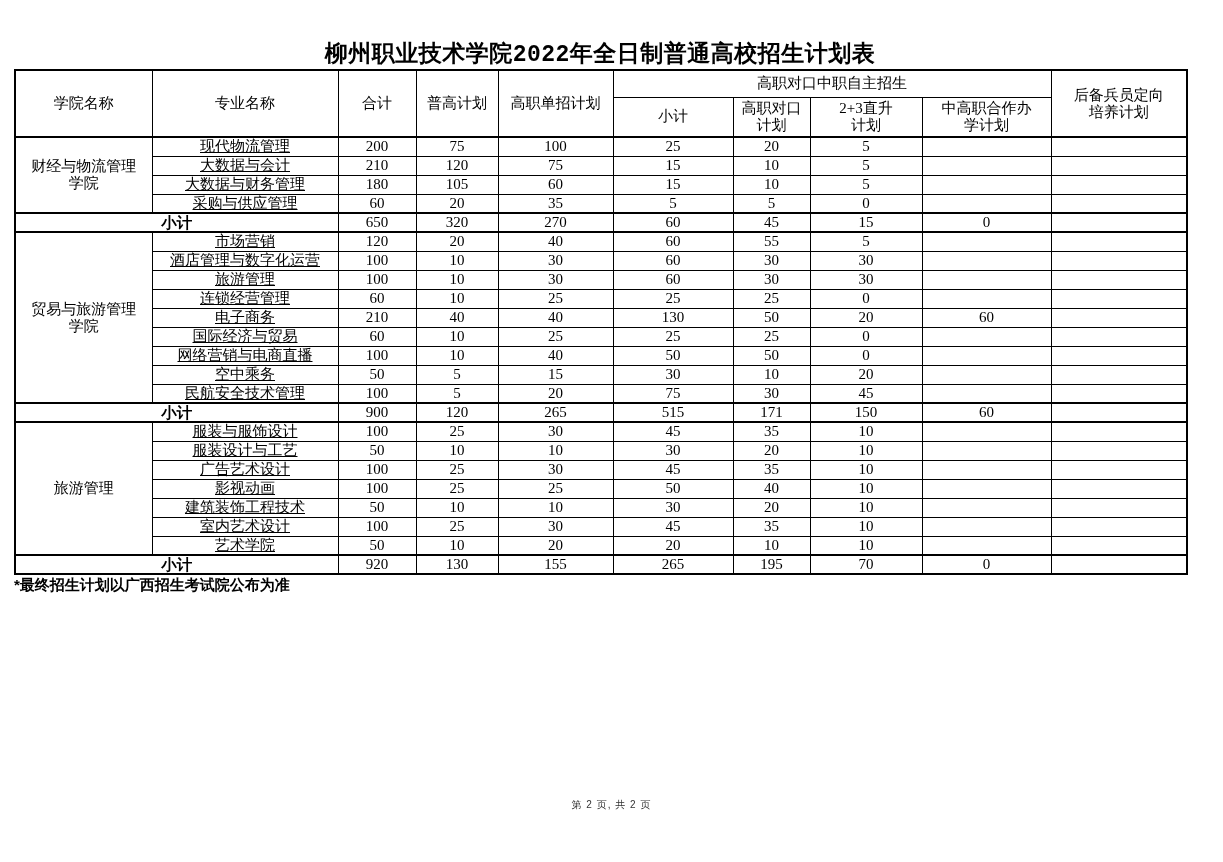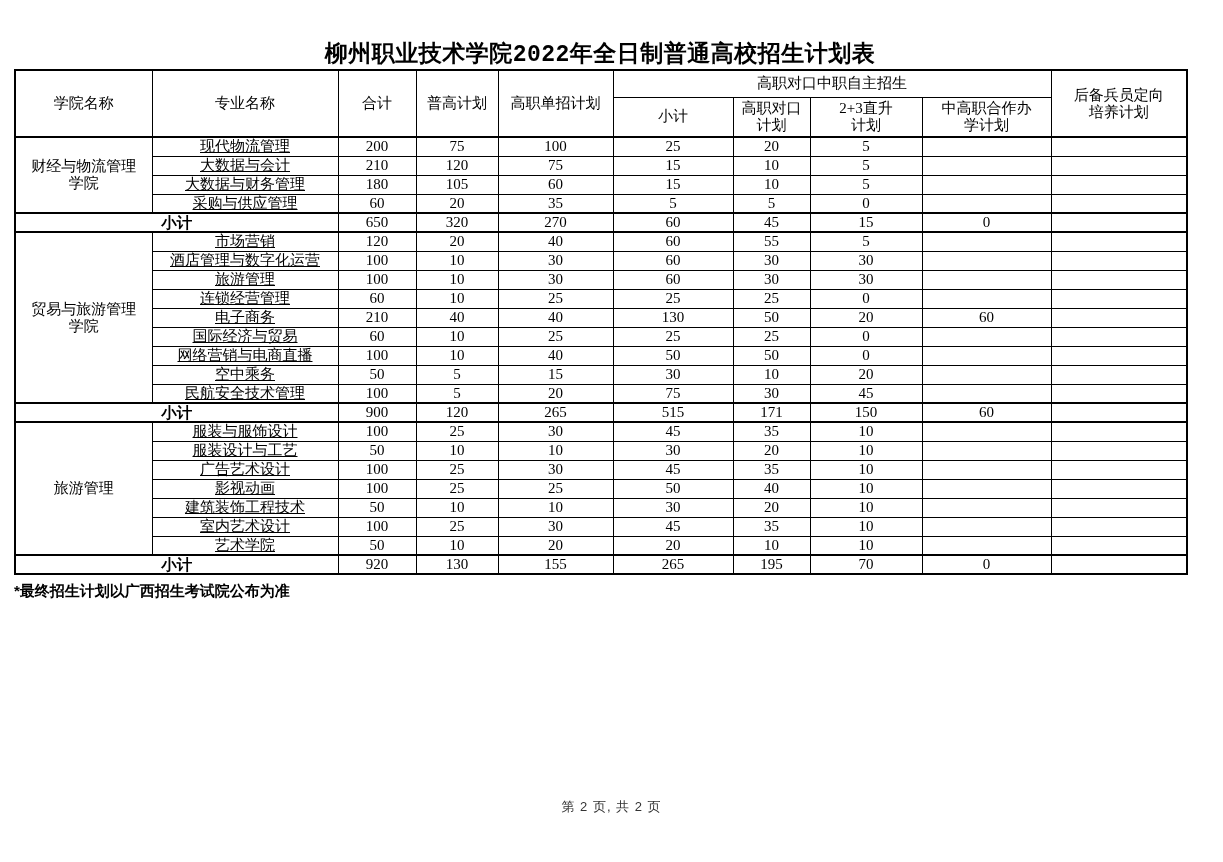--- a/index.html
+++ b/index.html
@@ -60,32 +60,32 @@
   tr.subtotal td {
     border-top: 2px solid #000;
     border-bottom: 2px solid #000;
   }
   tr.subtotal td.label {
     font-weight: bold;
     font-size: 15.5px;
   }
   .footnote {
     margin-left: 14px;
-    margin-top: 7px;
+    margin-top: 1px;
     font-family: "Liberation Sans", "DejaVu Sans", sans-serif;
     font-weight: bold;
     font-size: 15px;
   }
   .page-footer {
     position: absolute;
     left: 0; right: 0;
     top: 798px;
     text-align: center;
     font-family: "Liberation Sans", "DejaVu Sans", sans-serif;
-    font-size: 13px;
+    font-size: 10px;
     color: #333;
     letter-spacing: 1px;
   }
 </style>
 </head>
 <body>
 
 <div class="page-title">柳州职业技术学院2022年全日制普通高校招生计划表</div>
 
 <table class="plan">

